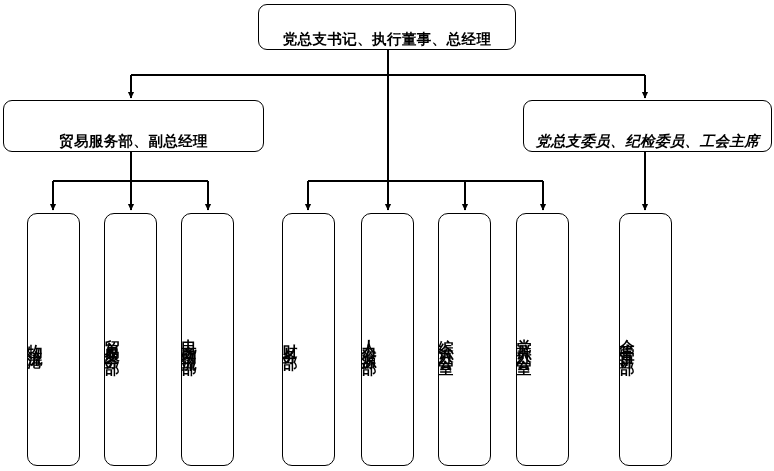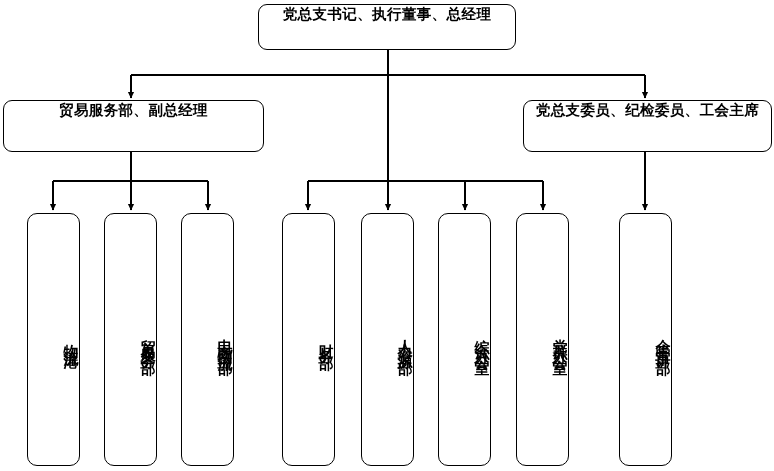--- a/index.html
+++ b/index.html
@@ -26,21 +26,21 @@
     width: 774px;
     height: 471px;
     pointer-events: none;
   }
   .node {
     position: absolute;
     box-sizing: border-box;
     border: 1.2px solid #000000;
     background: #ffffff;
     display: flex;
-    align-items: flex-start;
+    align-items: flex-end;
     justify-content: center;
     text-align: center;
   }
   .node.horizontal {
     border-radius: 9px;
     font-size: 14.5px;
     font-weight: bold;
     letter-spacing: 0.4px;
     padding: 0 8px;
   }
@@ -100,21 +100,21 @@
   </svg>
 
   <div class="node horizontal" style="left:258px; top:4px; width:258px; height:46px;">
     <span class="label">党总支书记、执行董事、总经理</span>
   </div>
 
   <div class="node horizontal" style="left:3px; top:100px; width:261px; height:52px;">
     <span class="label">贸易服务部、副总经理</span>
   </div>
 
-  <div class="node horizontal" style="left:523px; top:100px; width:249px; height:52px;">
+  <div class="node horizontal" style="left:523px; top:100px; width:249px; height:52px;font-style:italic;">
     <span class="label">党总支委员、纪检委员、工会主席</span>
   </div>
 
   <div class="node vertical" style="left:27px; top:213px; width:53px; height:253px;">
     <span class="label">物流港</span>
   </div>
 
   <div class="node vertical" style="left:104px; top:213px; width:53px; height:253px;">
     <span class="label">贸易服务部</span>
   </div>

